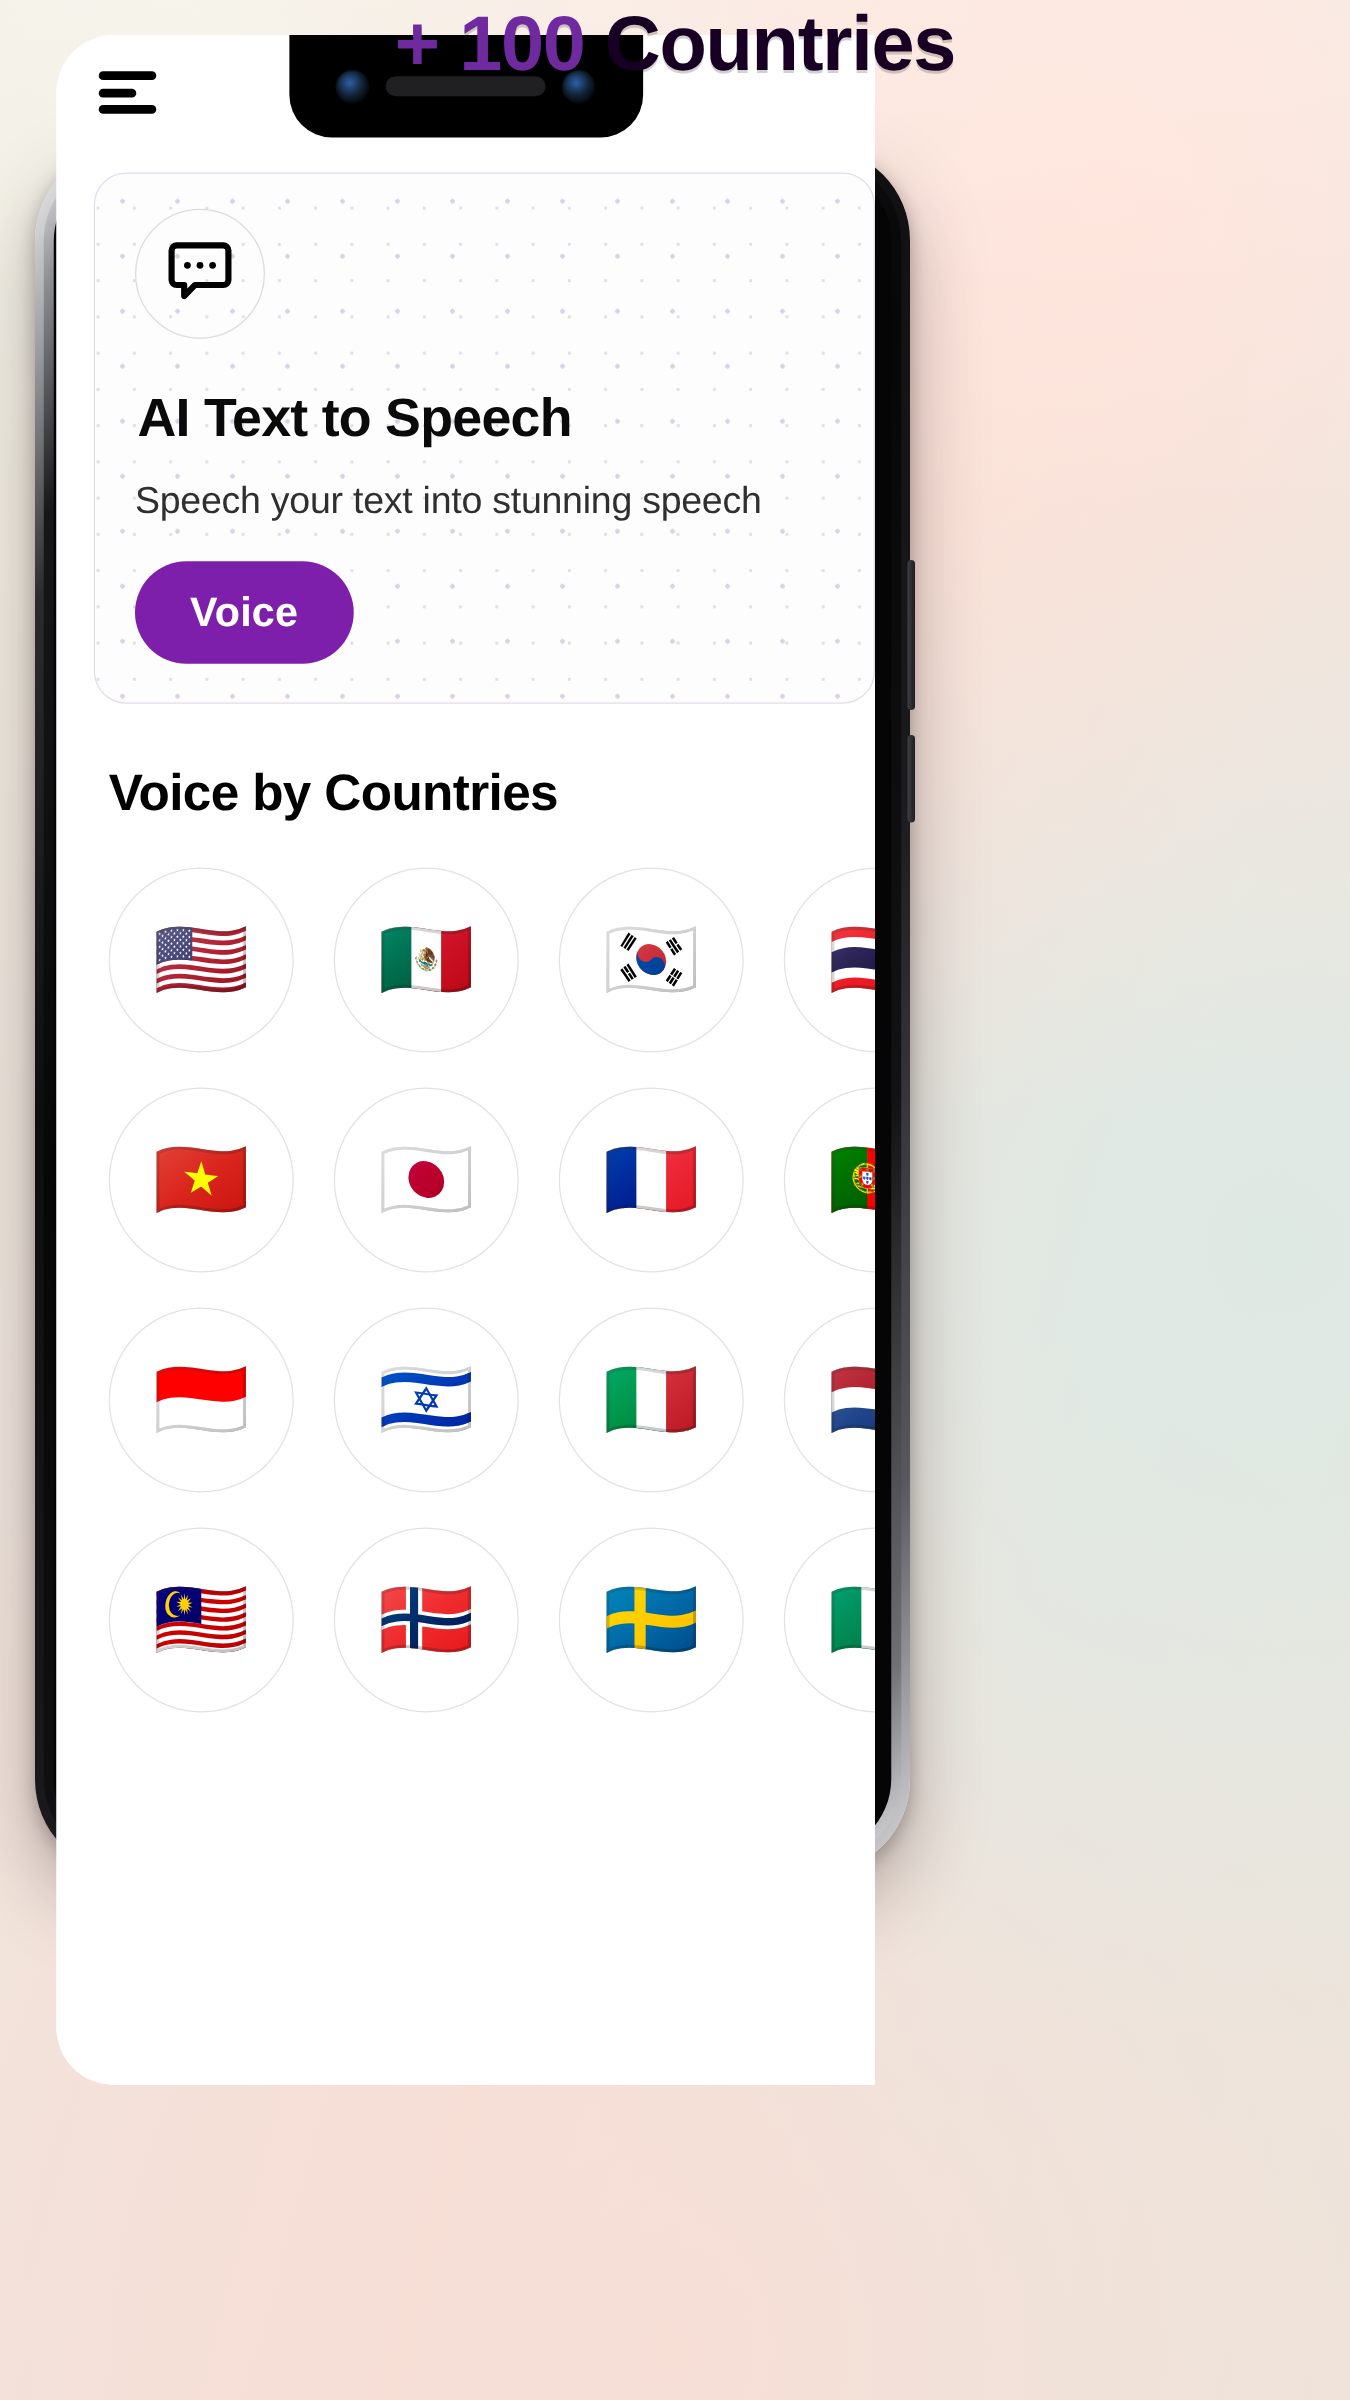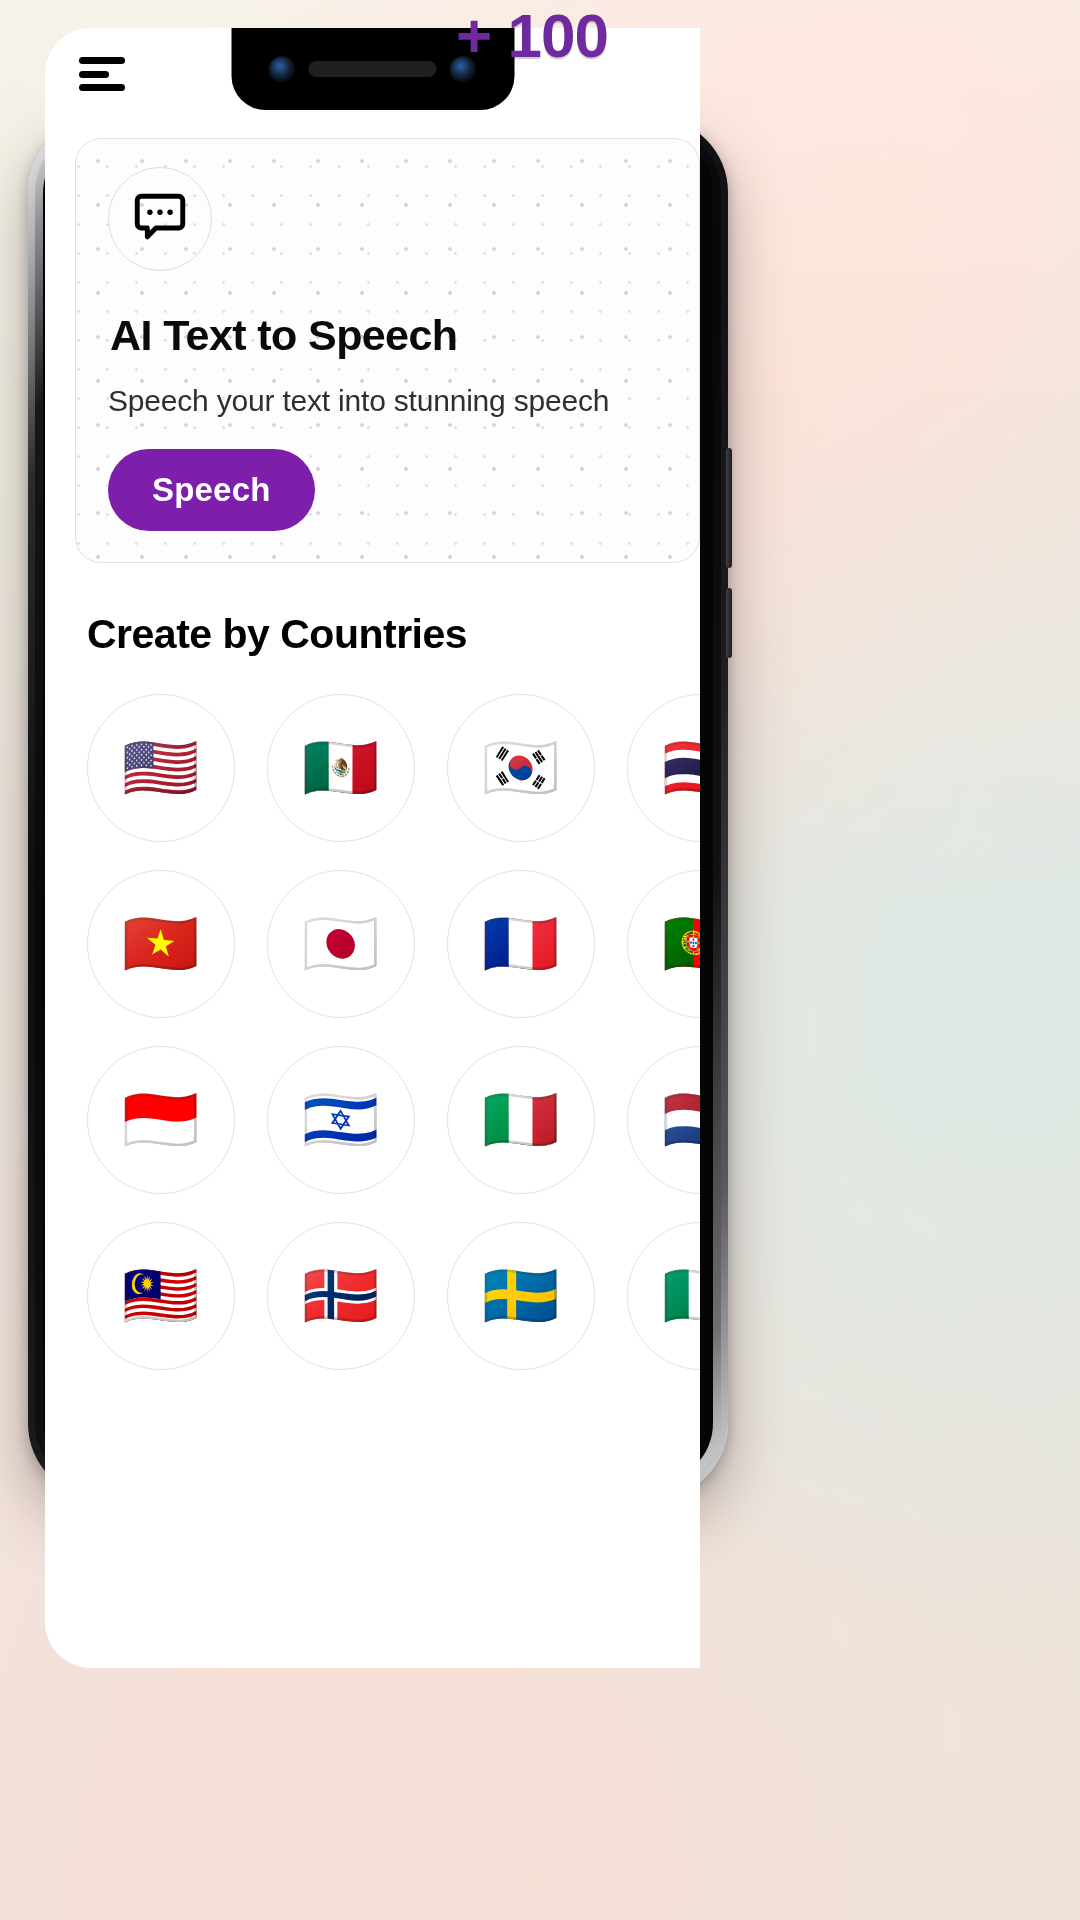--- a/index.html
+++ b/index.html
@@ -174,20 +174,21 @@
   .flag-glyph{ font-family:"DejaVu Sans", sans-serif; }
 </style>
 </head>
 <body>
 
 <div id="bg"></div>
 
 <div id="headline">
   <span class="hl-accent">+ 100</span>
   <span class="hl-gap"></span>
+  <span class="hl-main">Countries</span>
 </div>
 
 <div id="phone">
   <div id="phone-chamfer"></div>
   <div id="phone-bezel"></div>
   <div class="side-btn" id="btn-power"></div>
   <div class="side-btn" id="btn-vol-a"></div>
 </div>
 
 <div id="screen">
@@ -212,24 +213,24 @@
     <div id="hero-icon-ring">
       <svg width="62" height="62" viewBox="0 0 24 24" fill="none" stroke="#000" stroke-width="1.9" stroke-linecap="round" stroke-linejoin="round">
         <path d="M4.8 3.2h14.4a1.6 1.6 0 0 1 1.6 1.6v9.1a1.6 1.6 0 0 1-1.6 1.6H10.4l-3.3 3.4v-3.4H4.8a1.6 1.6 0 0 1-1.6-1.6V4.8a1.6 1.6 0 0 1 1.6-1.6z"></path>
         <circle cx="8.1" cy="9.4" r="1.05" fill="#000" stroke="none"></circle>
         <circle cx="12" cy="9.4" r="1.05" fill="#000" stroke="none"></circle>
         <circle cx="15.9" cy="9.4" r="1.05" fill="#000" stroke="none"></circle>
       </svg>
     </div>
     <div id="hero-title">AI Text to Speech</div>
     <div id="hero-sub">Speech your text into stunning speech</div>
-    <button id="hero-cta">Speech</button>
+    <button id="hero-cta">Voice</button>
   </div>
 
-  <div id="section-title">Create by Countries</div>
+  <div id="section-title">Voice by Countries</div>
 
   <div id="flag-grid">
       <div class="flag-cell">
         <span class="flag-glyph">🇺🇸</span>
       </div>
       <div class="flag-cell">
         <span class="flag-glyph">🇲🇽</span>
       </div>
       <div class="flag-cell">
         <span class="flag-glyph">🇰🇷</span>

